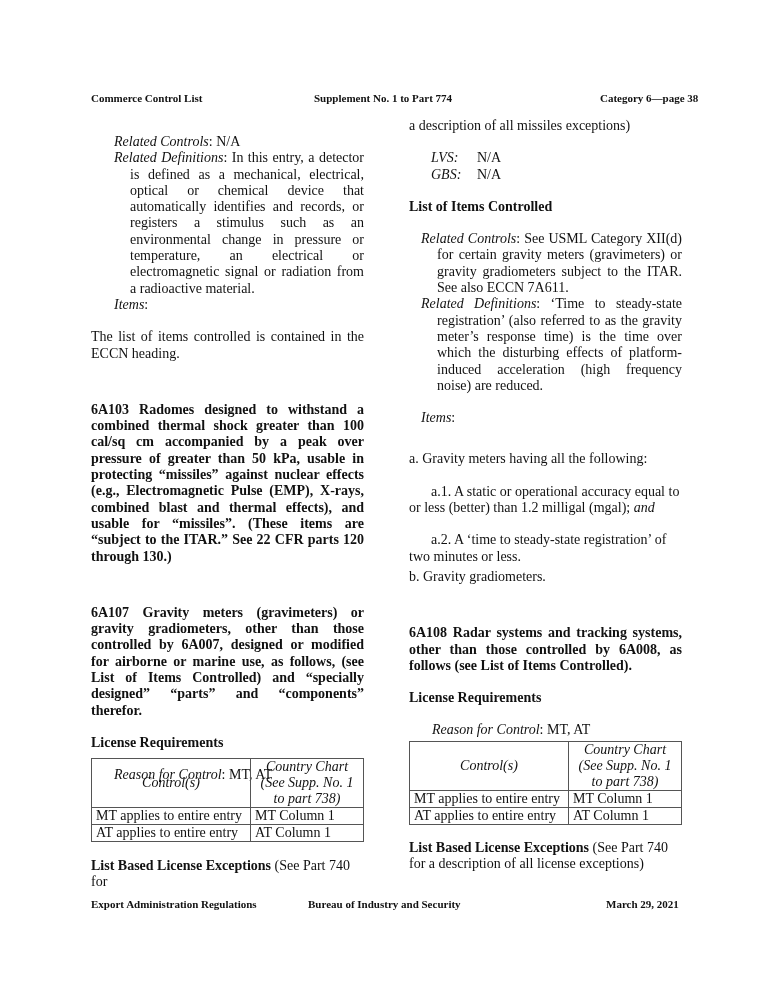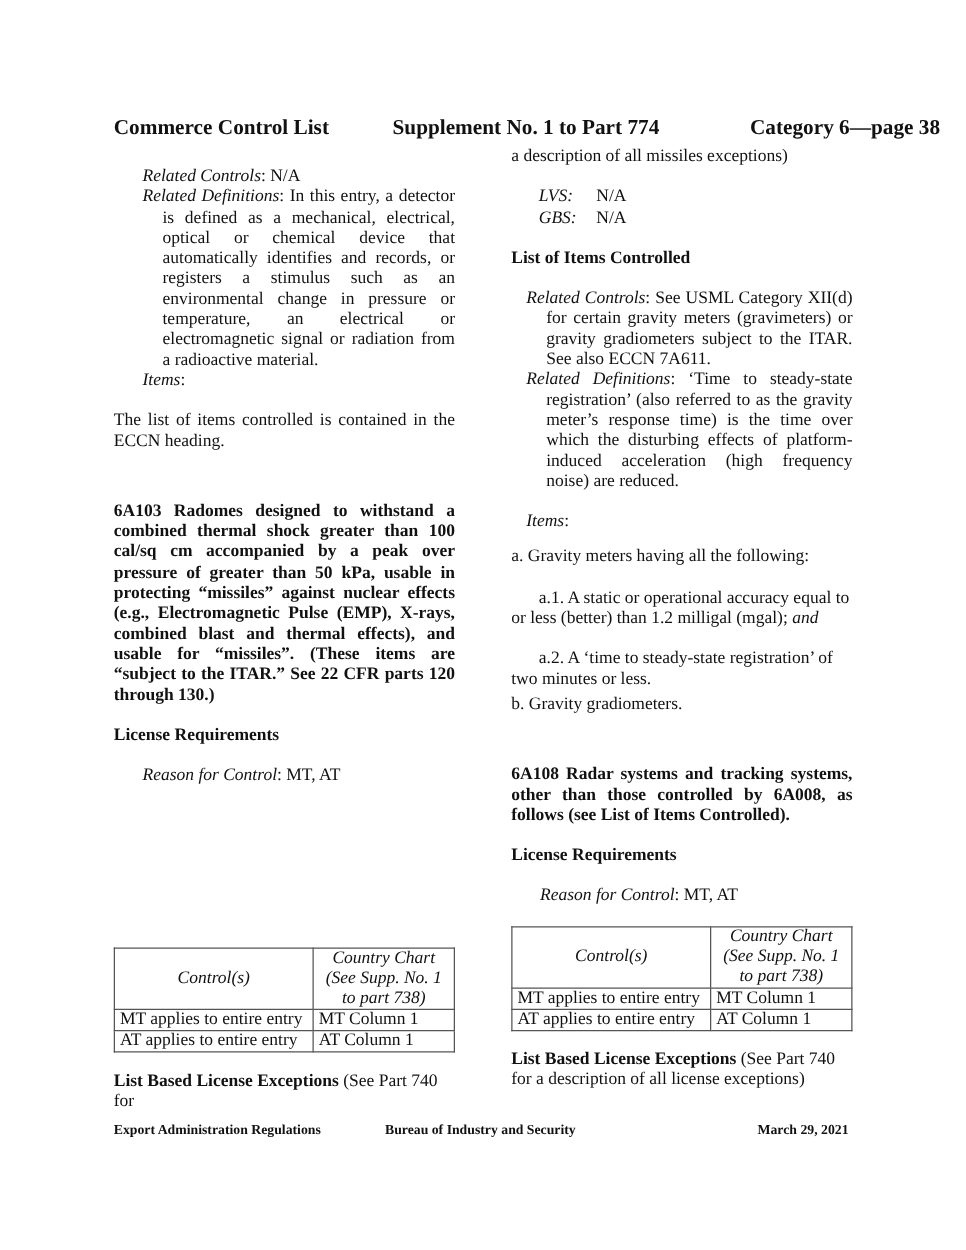--- a/index.html
+++ b/index.html
@@ -1,19 +1,19 @@
 <!DOCTYPE html>
 <html><head>
 <meta charset="utf-8">
 <style>
   html, body { margin: 0; padding: 0; background: #ffffff; }
   body { width: 773px; height: 1000px; position: relative; overflow: hidden;
          font-family: "Liberation Serif", "DejaVu Serif", serif; color: #111; }
   .abs { position: absolute; }
-  .hdr { font-weight: bold; font-size: 17px; top: 92px; white-space: nowrap; }
+  .hdr { font-weight: bold; font-size: 11px; top: 92px; white-space: nowrap; }
   .ftr { font-weight: bold; font-size: 11px; top: 898px; white-space: nowrap; }
   .col { position: absolute; font-size: 14px; line-height: 16.3px; }
   .just { text-align: justify; }
   .b { font-weight: bold; }
   .i { font-style: italic; }
   .hang { padding-left: 16px; text-indent: -16px; }
   p { margin: 0; }
   table.ctl { position: absolute; border-collapse: collapse; font-size: 14px; line-height: 16px; }
   table.ctl td { border: 1px solid #555; padding: 0 4px; vertical-align: middle; }
   table.ctl td.h1 { text-align: center; font-style: italic; }
@@ -29,20 +29,21 @@
 <div class="col" style="left:91px; top:134px; width:273px;">
   <div style="padding-left:23px;">
     <p><span class="i">Related Controls</span><span>: N/A</span></p>
     <p class="just hang"><span class="i">Related Definitions</span><span>:   In this entry, a detector is defined as a mechanical, electrical, optical or chemical device that automatically identifies and records, or registers a stimulus such as an environmental change in pressure or temperature, an electrical or electromagnetic signal or radiation from a radioactive material.</span></p>
     <p><span class="i">Items</span><span>:</span></p>
   </div>
   <p class="just" style="margin-top:16px;">The list of items controlled is contained in the ECCN heading.</p>
 
   <p class="just b" style="margin-top:40px;">6A103   Radomes designed to withstand a combined thermal shock greater than 100 cal/sq cm accompanied by a peak over pressure of greater than 50 kPa, usable in protecting  “missiles” against nuclear effects (e.g., Electromagnetic Pulse (EMP), X-rays, combined blast and thermal effects), and usable for “missiles”.   (These items are “subject to the ITAR.”   See 22 CFR parts 120 through 130.)</p>
 
+  <p class="just b" style="margin-top:40px;">6A107   Gravity meters (gravimeters) or gravity gradiometers, other than those controlled by 6A007, designed or modified for airborne or marine use, as follows, (see List of Items Controlled) and “specially designed” “parts” and “components” therefor.</p>
 
   <p class="b" style="margin-top:16px;">License Requirements</p>
 
   <p style="margin-top:16px; padding-left:23px;"><span class="i">Reason for Control</span><span>:    MT, AT</span></p>
 </div>
 
 <table class="ctl" style="left:91px; top:758px; width:273px;">
   <tbody>
       <tr style="height:49px;">
     <td class="h1" style="width:150px;">Control(s)</td>
@@ -72,21 +73,21 @@
   </div>
 
   <p class="b" style="margin-top:16px;">List of Items Controlled</p>
 
   <div style="margin-top:16px; padding-left:12px;">
     <p class="just hang"><span class="i">Related Controls</span><span>: See USML Category XII(d) for certain gravity meters (gravimeters) or gravity gradiometers subject to the ITAR. See also ECCN 7A611.</span></p>
     <p class="just hang"><span class="i">Related Definitions</span><span>:   ‘Time to steady-state registration’ (also referred to as the gravity meter’s response time) is the time over which the disturbing effects of platform-induced acceleration (high frequency noise) are reduced.</span></p>
     <p style="margin-top:16px;"><span class="i">Items</span><span>:</span></p>
   </div>
 
-  <p style="margin-top:12px;">a. Gravity meters having all the following:</p>
+  <p style="margin-top:25px;">a. Gravity meters having all the following:</p>
   <p style="margin-top:16px; text-indent:22px;"><span>a.1. A static or operational accuracy equal to or less (better) than 1.2 milligal (mgal); </span><span class="i">and</span></p>
   <p style="margin-top:16px; text-indent:22px;">a.2. A ‘time to steady-state registration’ of two minutes or less.</p>
   <p style="margin-top:4px;">b. Gravity gradiometers.</p>
 
   <p class="just b" style="margin-top:40px;">6A108 Radar systems and tracking systems, other than those controlled by 6A008, as follows (see List of Items Controlled).</p>
 
   <p class="b" style="margin-top:16px;">License Requirements</p>
 
   <p style="margin-top:16px; padding-left:23px;"><span class="i">Reason for Control</span><span>:    MT, AT</span></p>
 </div>

